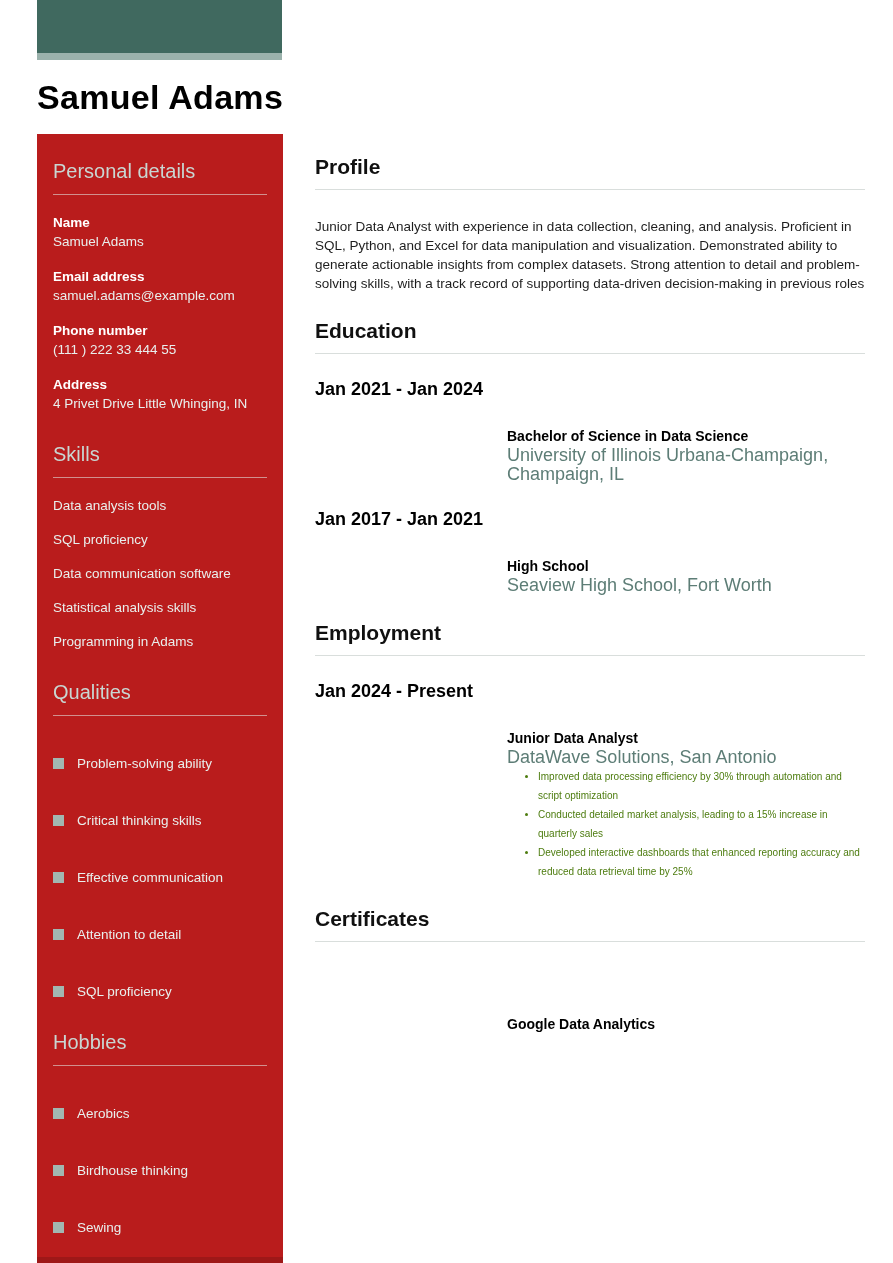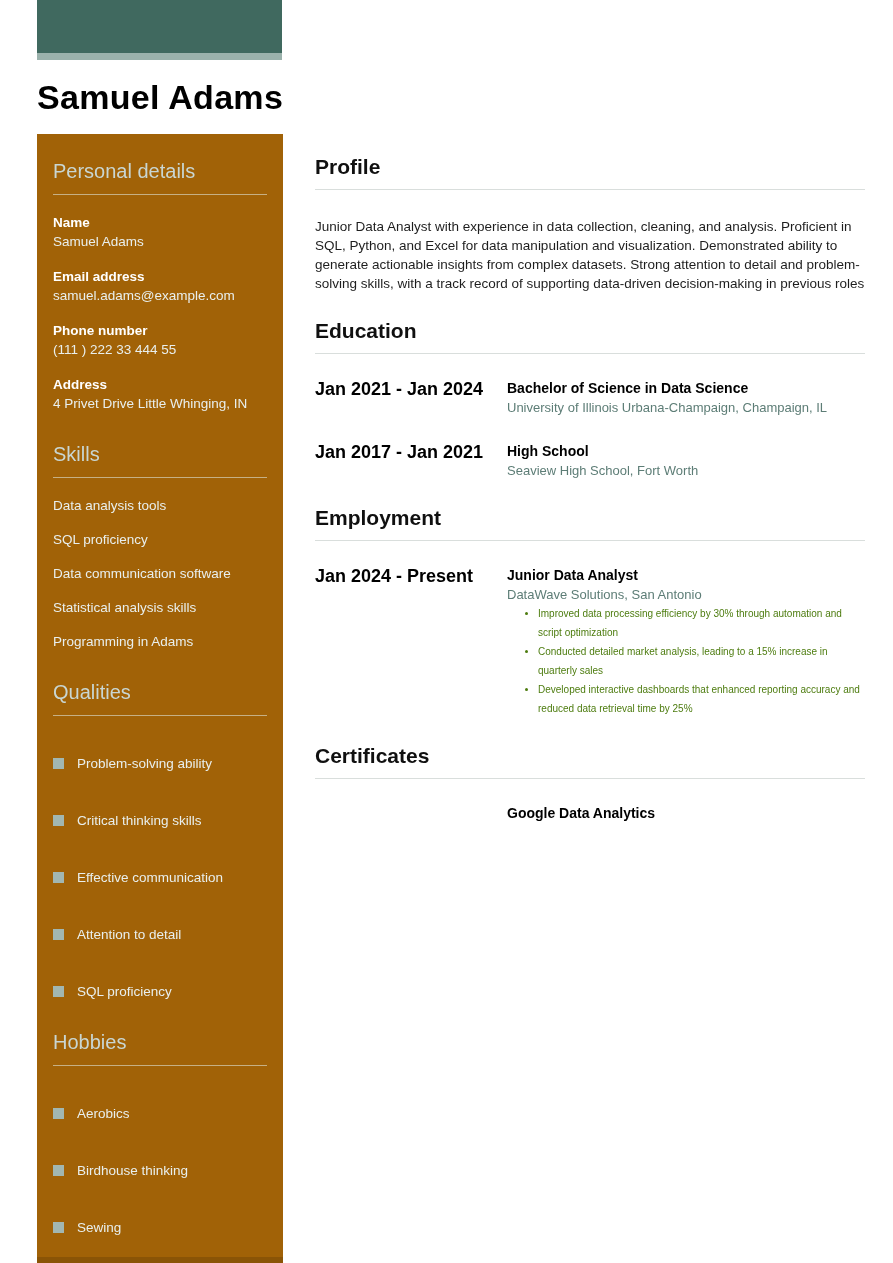--- a/index.html
+++ b/index.html
@@ -22,21 +22,21 @@
   .name-title {
     position: absolute; left: 37px; top: 78px;
     font-size: 34px; font-weight: 700; color: #000;
     letter-spacing: 0.3px;
   }
 
   
   .sidebar {
     position: absolute; left: 37px; top: 134px;
     width: 246px; height: 1129px;
-    background: #a16207;
+    background: #b91c1c;
     padding: 0 16px;
     color: #e9efed;
   }
   .sidebar::after {
     content: ""; position: absolute; left: 0; bottom: 0;
     width: 100%; height: 6px; background: rgba(0,0,0,0.14);
   }
   .side-section { margin-top: 30px; }
   .side-section:first-child { margin-top: 26px; }
   .side-section h2 {
@@ -89,23 +89,23 @@
   .profile-text {
     margin-top: 27px;
     font-size: 13.5px; line-height: 19px; color: #1e1e1e;
   }
   .row { display: flex; margin-top: 25px; }
   .row .dates {
     width: 192px; flex: 0 0 192px;
     font-size: 18px; font-weight: 700; color: #000;
     line-height: 19px; padding-top: 1px;
   }
-  .row .content { flex: 1; }
+  .row .content { flex: 1; margin-top: 48px; }
   .entry-title { font-size: 14px; font-weight: 700; line-height: 19px; color: #000; }
-  .entry-sub { font-size: 13px; line-height: 19px; color: #5d7d76; }
+  .entry-sub { font-size: 18px; line-height: 19px; color: #5d7d76; }
   ul.bullets { margin: 0; padding-left: 31px; }
   ul.bullets li { font-size: 10px; line-height: 19px; color: #4d7c0f; }
 </style>
 </head>
 <body>
 
 <div class="photo-block"></div>
 <h1 class="name-title">Samuel Adams</h1>
 
 <aside class="sidebar">

